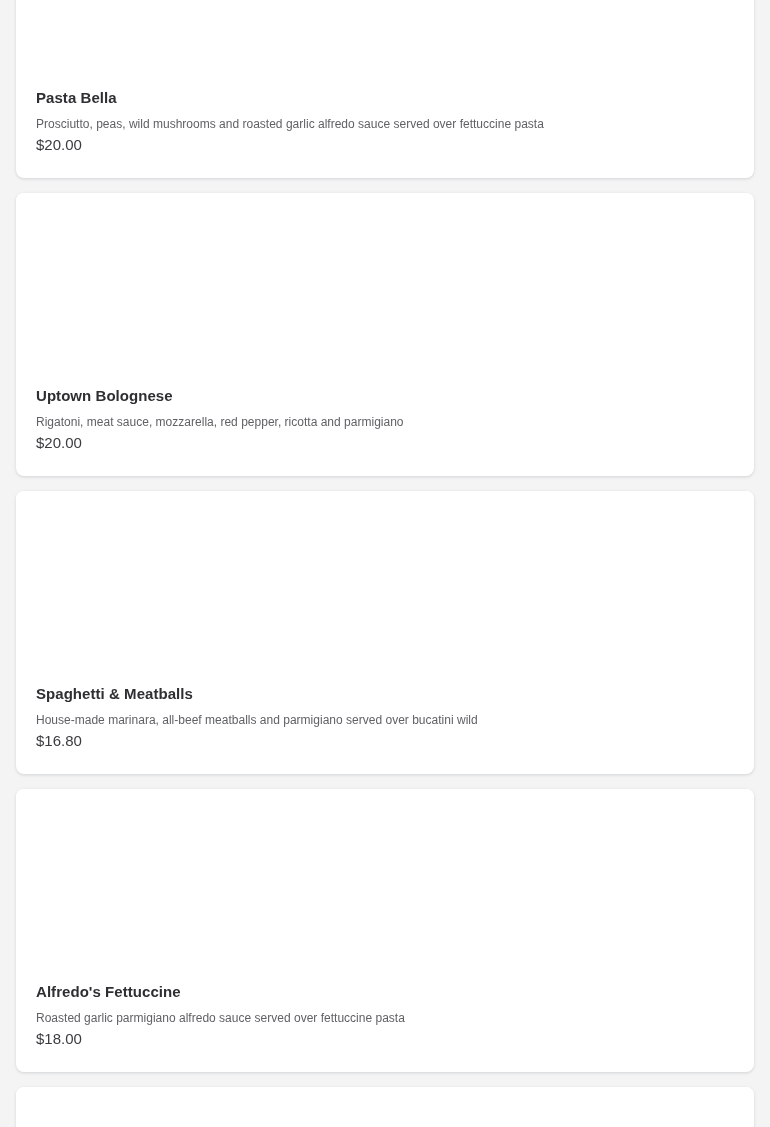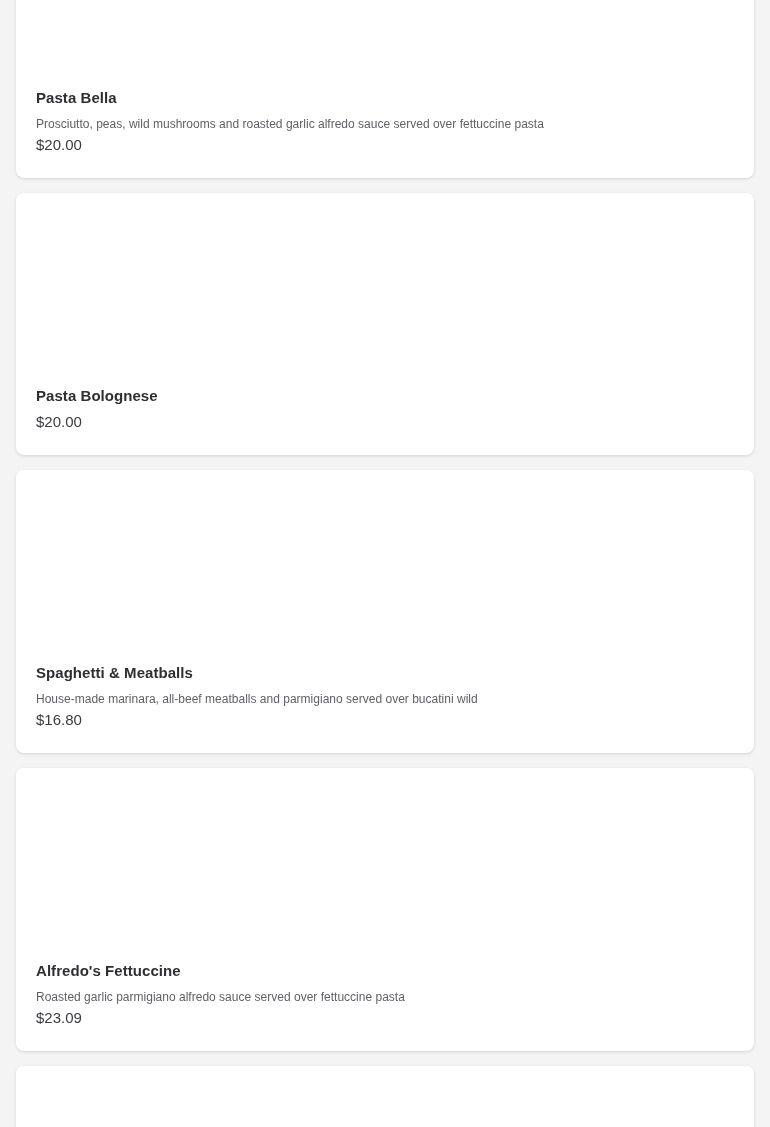--- a/index.html
+++ b/index.html
@@ -101,40 +101,41 @@
       <div class="card-body">
         <div class="item-title">Pasta Bella</div>
         <div class="item-desc">Prosciutto, peas, wild mushrooms and roasted garlic alfredo sauce served over fettuccine pasta</div>
         <div class="item-price">$20.00</div>
       </div>
     </div>
 
     <div class="menu-card">
       <div class="card-image"></div>
       <div class="card-body">
-        <div class="item-title">Pasta Bolognese</div>
+        <div class="item-title">Uptown Bolognese</div>
+        <div class="item-desc">Rigatoni, meat sauce, mozzarella, red pepper, ricotta and parmigiano</div>
         <div class="item-price">$20.00</div>
       </div>
     </div>
 
     <div class="menu-card">
       <div class="card-image"></div>
       <div class="card-body">
         <div class="item-title">Spaghetti &amp; Meatballs</div>
         <div class="item-desc">House-made marinara, all-beef meatballs and parmigiano served over bucatini wild</div>
         <div class="item-price">$16.80</div>
       </div>
     </div>
 
     <div class="menu-card">
       <div class="card-image"></div>
       <div class="card-body">
         <div class="item-title">Alfredo's Fettuccine</div>
         <div class="item-desc">Roasted garlic parmigiano alfredo sauce served over fettuccine pasta</div>
-        <div class="item-price">$23.09</div>
+        <div class="item-price">$18.00</div>
       </div>
     </div>
 
     <div class="menu-card is-clipped-bottom">
       <div class="card-image"></div>
       <div class="card-body">
         <div class="item-title"></div>
         <div class="item-desc"></div>
         <div class="item-price"></div>
       </div>

